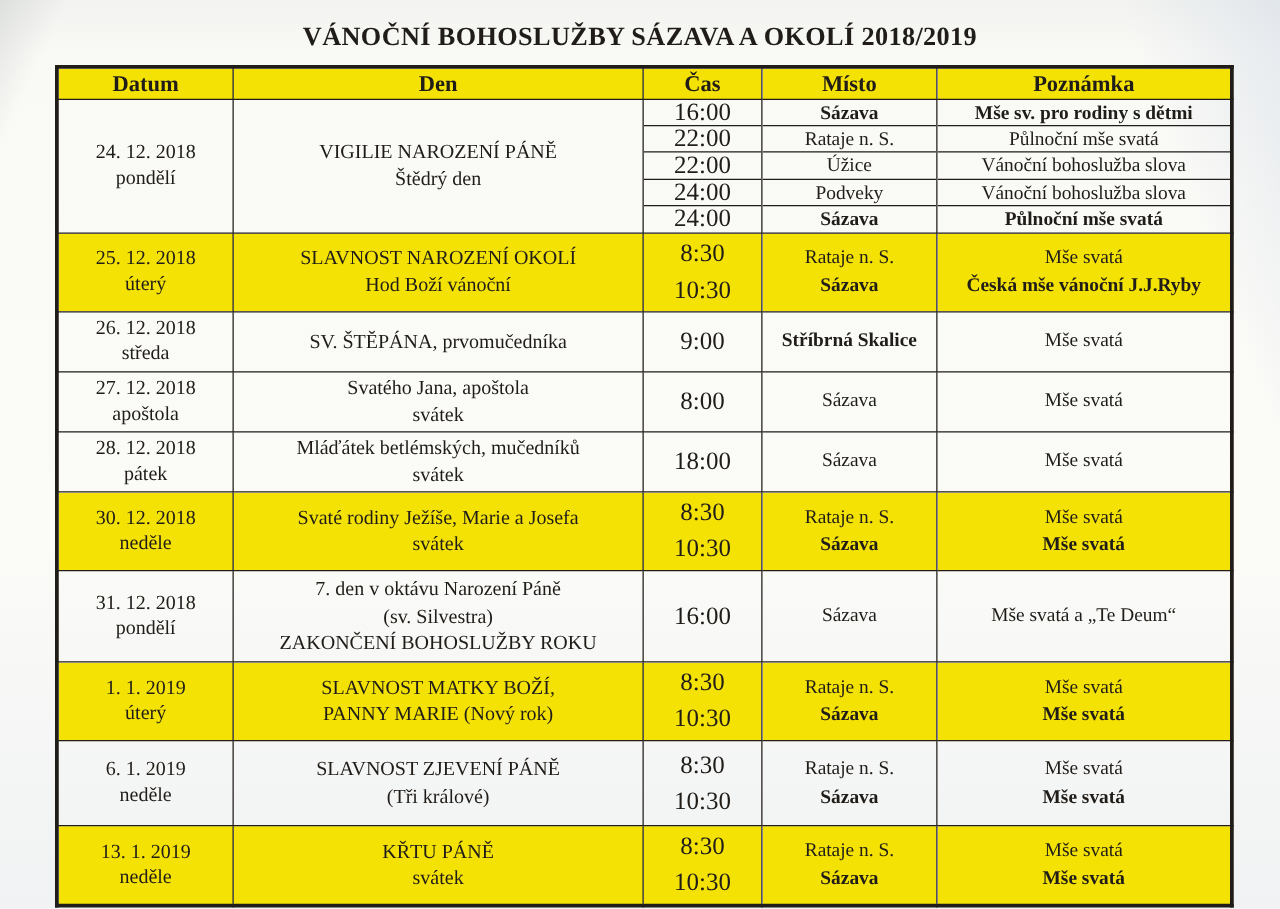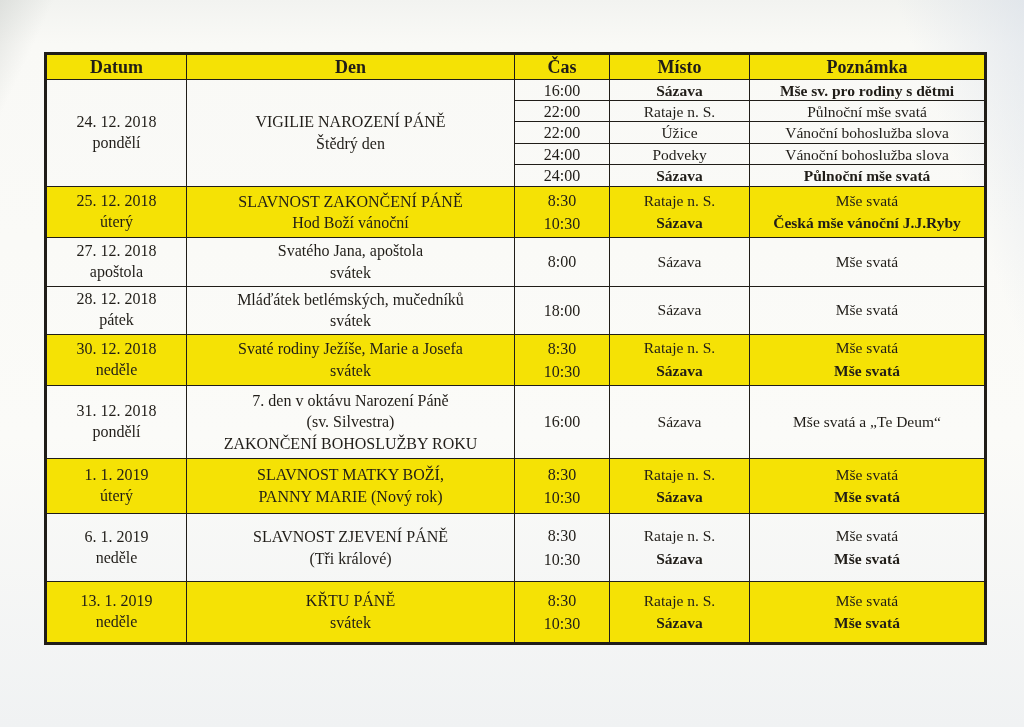--- a/index.html
+++ b/index.html
@@ -67,28 +67,29 @@
   td.divided {
     padding: 0;
     vertical-align: top;
   }
   td.divided .svc-line {
     height: 21.2px;
     line-height: 21px;
     border-bottom: 1px solid var(--ink);
   }
   td.divided .svc-line.last { border-bottom: none; }
-  td.c-time { font-size: 16px; }
+  td.c-time { font-size: 20px; }
   td.c-place { font-size: 15.5px; }
   td.c-note { font-size: 15.5px; }
 </style>
 </head>
 <body>
 
 <div class="page">
+  <h1 class="title">VÁNOČNÍ BOHOSLUŽBY SÁZAVA A OKOLÍ 2018/2019</h1>
 
   <table class="schedule">
     <colgroup>
       <col style="width:141px">
       <col style="width:328px">
       <col style="width:95px">
       <col style="width:140px">
       <col style="width:236px">
     </colgroup>
     <thead>
@@ -131,34 +132,52 @@
             <div class="svc-line">Vánoční bohoslužba slova</div>
             <div class="svc-line last b">Půlnoční mše svatá</div>
           </td>
         </tr>
         <tr class="hl" style="height: 50px;">
           <td class="c-date">
             <div class="line">25. 12. 2018</div>
             <div class="line">úterý</div>
           </td>
           <td class="c-day">
-            <div class="line">SLAVNOST ZAKONČENÍ PÁNĚ</div>
+            <div class="line">SLAVNOST NAROZENÍ OKOLÍ</div>
             <div class="line">Hod Boží vánoční</div>
           </td>
           <td class="c-time">
             <div class="svc-line">8:30</div>
             <div class="svc-line last">10:30</div>
           </td>
           <td class="c-place">
             <div class="svc-line">Rataje n. S.</div>
             <div class="svc-line last b">Sázava</div>
           </td>
           <td class="c-note">
             <div class="svc-line">Mše svatá</div>
             <div class="svc-line last b">Česká mše vánoční J.J.Ryby</div>
+          </td>
+        </tr>
+        <tr style="height: 48px;">
+          <td class="c-date">
+            <div class="line">26. 12. 2018</div>
+            <div class="line">středa</div>
+          </td>
+          <td class="c-day">
+            <div class="line">SV. ŠTĚPÁNA, prvomučedníka</div>
+          </td>
+          <td class="c-time">
+            <div class="svc-line last">9:00</div>
+          </td>
+          <td class="c-place">
+            <div class="svc-line last b">Stříbrná Skalice</div>
+          </td>
+          <td class="c-note">
+            <div class="svc-line last">Mše svatá</div>
           </td>
         </tr>
         <tr style="height: 47px;">
           <td class="c-date">
             <div class="line">27. 12. 2018</div>
             <div class="line">apoštola</div>
           </td>
           <td class="c-day">
             <div class="line">Svatého Jana, apoštola</div>
             <div class="line">svátek</div>

